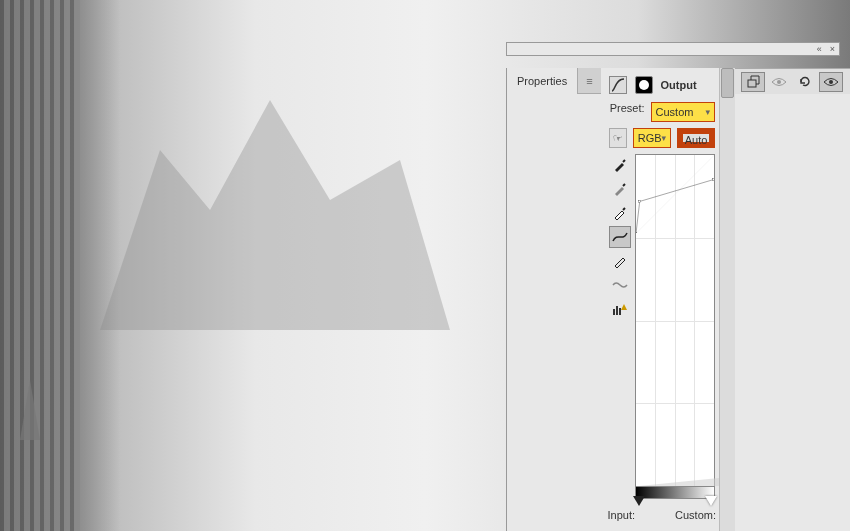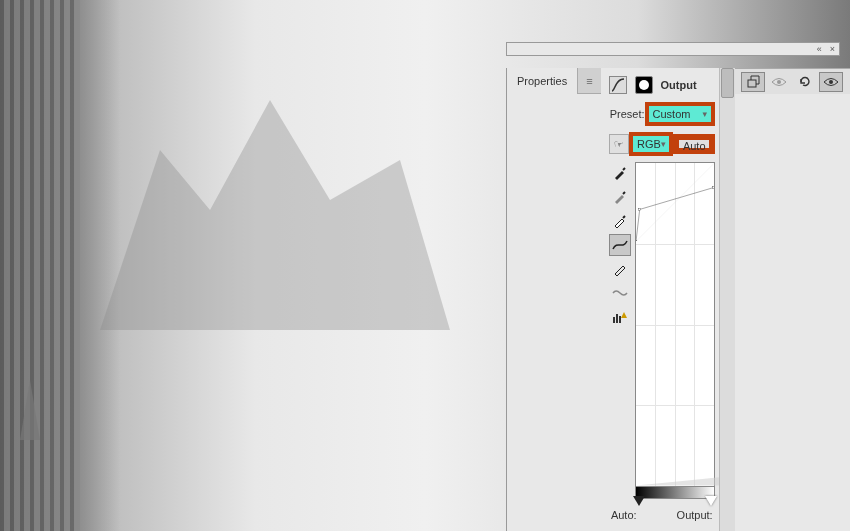--- a/index.html
+++ b/index.html
@@ -20,23 +20,23 @@
 .menu-icon{padding:0 8px;color:#666;cursor:pointer}
 .panel-body{display:flex;flex:1;overflow:hidden}
 .main-col{flex:1;padding:8px 4px 0 8px;display:flex;flex-direction:column;min-width:0}
 .scrollbar{width:16px;background:#dcdcdc;border-left:1px solid #bbb;position:relative}
 .scroll-thumb{position:absolute;top:0;left:1px;right:1px;height:30px;background:#bdbdbd;border:1px solid #999;border-radius:2px}
 .title-row{display:flex;align-items:center;gap:8px;margin-bottom:8px}
 .adj-icon{width:18px;height:18px;border:1px solid #888;display:flex;align-items:center;justify-content:center;font-size:10px;background:#ddd}
 .adj-icon.mask{background:#000;color:#fff;border-radius:2px}
 .adj-icon.mask span{width:10px;height:10px;background:#fff;border-radius:50%;display:inline-block}
 .title-row .t{font-weight:600;color:#333}
-.row{display:flex;align-items:center;gap:0;margin-bottom:6px}
+.row{display:flex;align-items:flex-start;gap:6px;margin-bottom:6px}
 .row label{width:36px;color:#333;text-align:right}
-.preset-select,.channel-select{flex:1;height:20px;border:4px solid #c2410c;background:#5eead4;padding:8px 4px;color:#333;display:flex;align-items:center;justify-content:space-between}
+.preset-select,.channel-select{flex:1;height:20px;border:1px solid #c2410c;background:#fde047;padding:8px 4px;color:#333;display:flex;align-items:center;justify-content:space-between}
 .chev{font-size:9px;color:#666}
 .preset-select{min-width:0}
 .channel-row .icon-btn{width:22px;height:20px;border:1px solid #aaa;background:#e0e0e0;display:flex;align-items:center;justify-content:center;color:#333}
 .auto-btn{width:44px;height:20px;border:6px solid #c2410c;background:#e0e0e0;color:#333}
 .curve-area{display:flex;gap:4px;flex:1;min-height:0}
 .tools{display:flex;flex-direction:column;gap:2px;width:22px}
 .tool{width:22px;height:22px;border:1px solid transparent;display:flex;align-items:center;justify-content:center;color:#333;cursor:pointer}
 .tool.active{border:1px solid #888;background:#c8c8c8}
 .curve-box{flex:1;display:flex;flex-direction:column}
 .curve-canvas{flex:1;background:#fff;border:1px solid #888;position:relative;min-height:240px}
@@ -176,22 +176,22 @@
             </svg>
           </div>
           <div class="gradient-strip">
             <div class="slider-b"></div>
             <div class="slider-w"></div>
           </div>
         </div>
       </div>
 
       <div class="io-row">
-        <span>Auto:</span>
-        <span>Output:</span>
+        <span>Input:</span>
+        <span>Custom:</span>
       </div>
 
     </div>
     <div class="scrollbar">
       <div class="scroll-thumb"></div>
     </div>
   </div>
 
   <div class="bottbar">
     <div class="bicon on">

